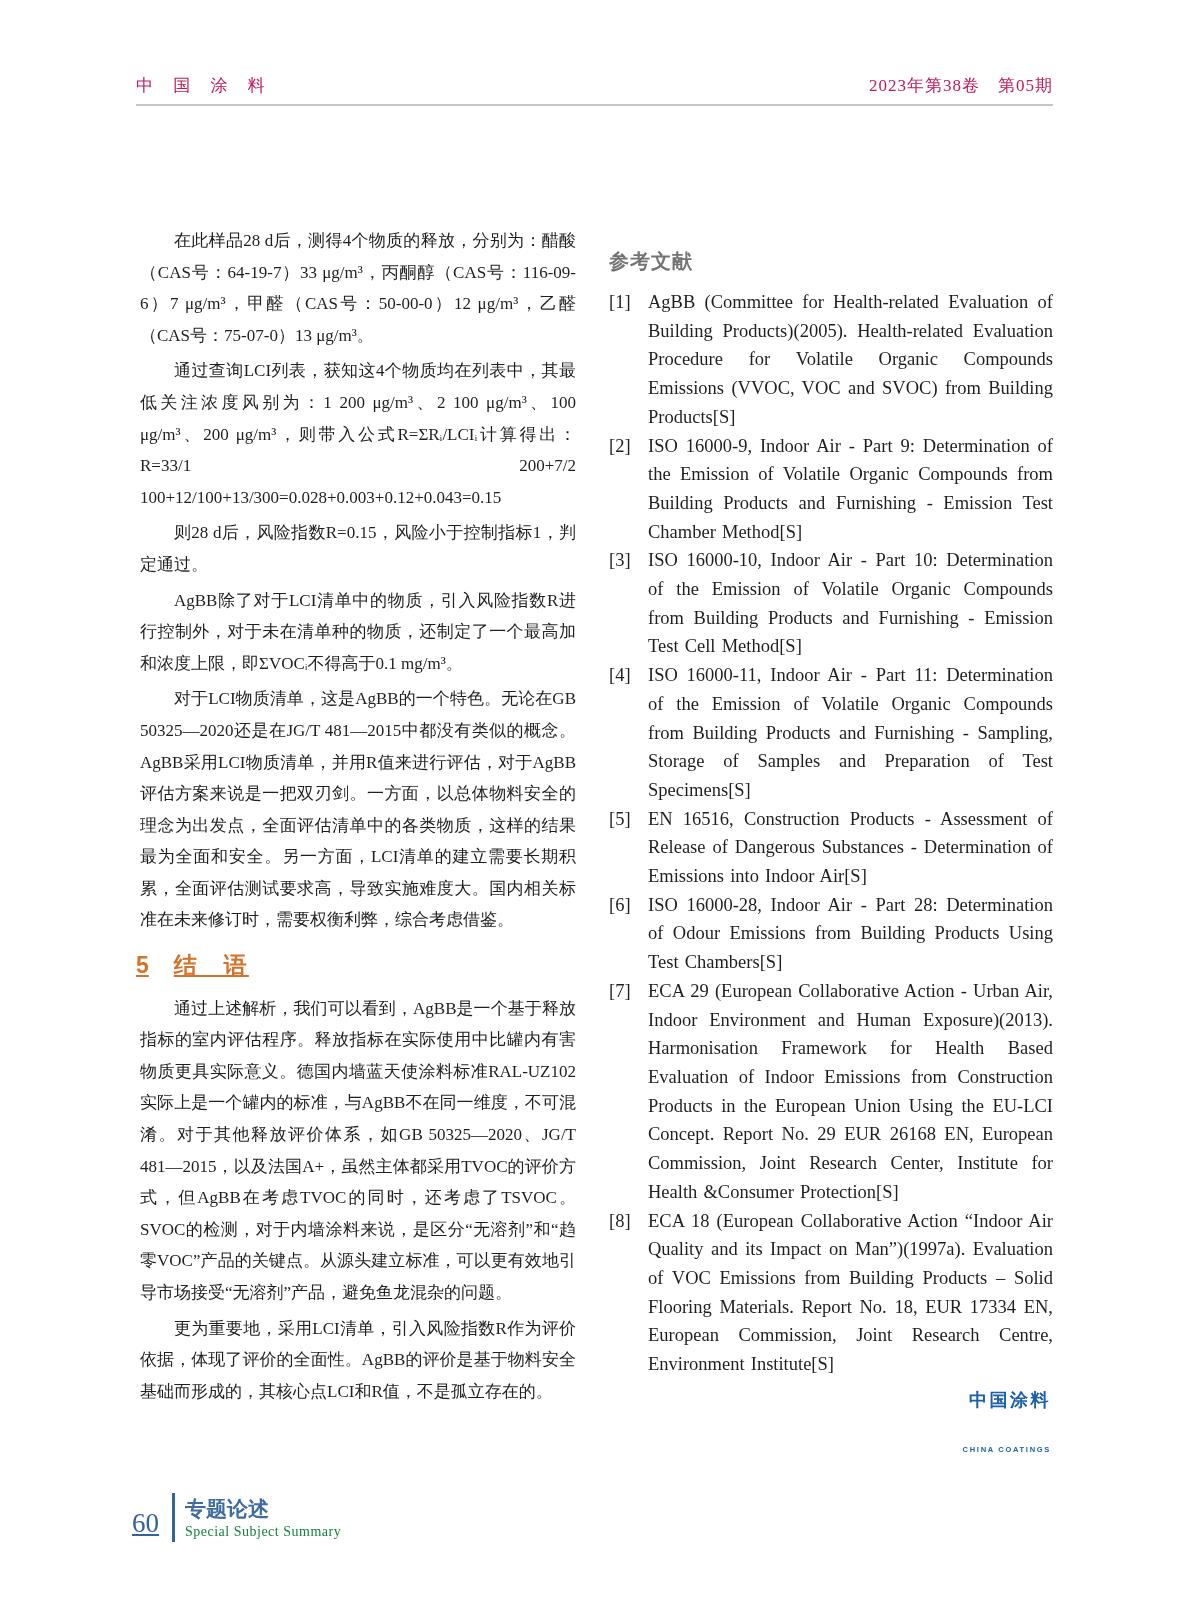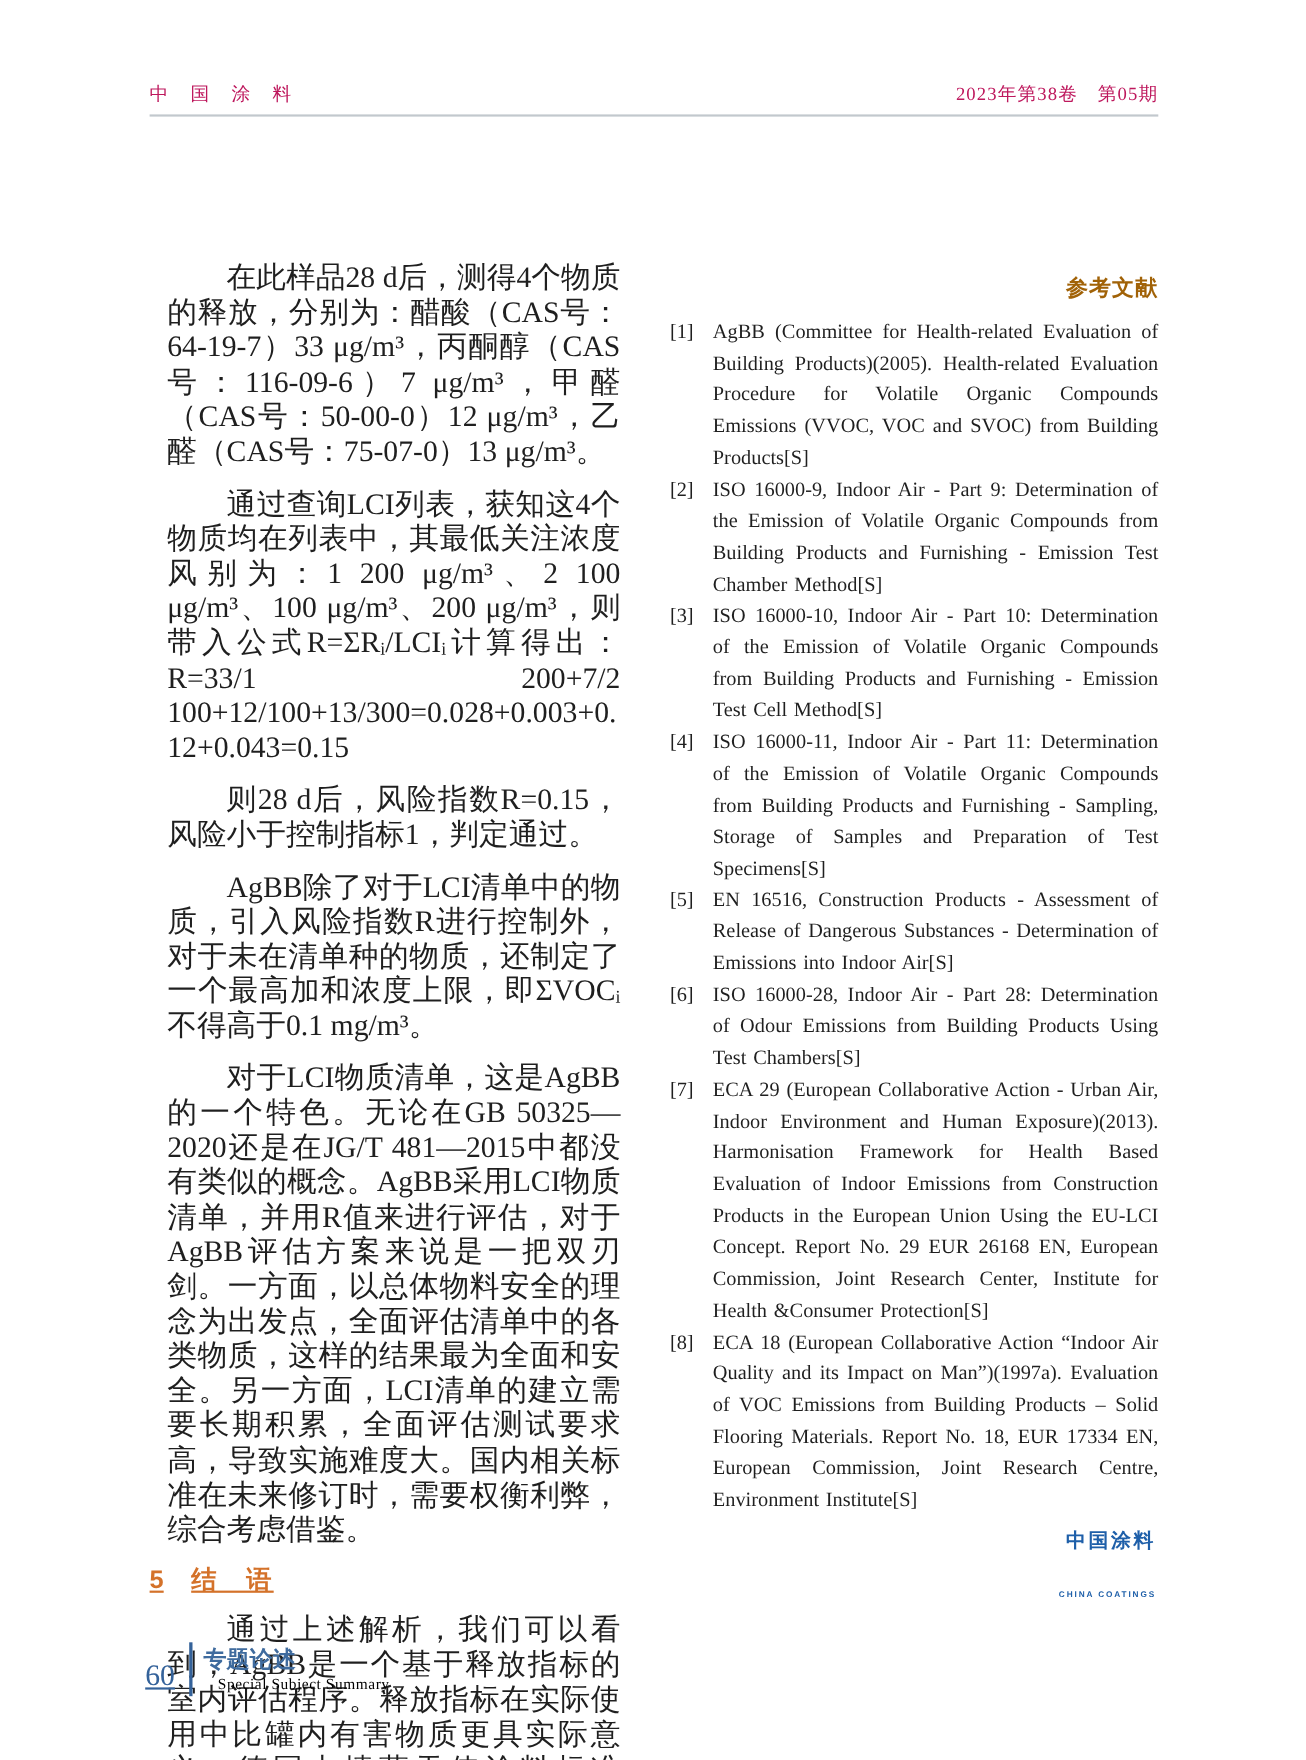--- a/index.html
+++ b/index.html
@@ -23,60 +23,60 @@
   .hdr .issue { letter-spacing:1px; }
 
   
   .content {
     position:absolute; left:136px; top:221px; width:917px;
     display:flex; gap:29px;
   }
   .col { width:444px; }
 
   p.cjk {
-    margin:16px; font-size:27px; line-height:31.6px;
+    margin:4px; font-size:17px; line-height:31.6px;
     text-align:justify; text-indent:2em;
     word-break:break-word;
   }
   p.cjk.noindent { text-indent:0; }
 
   .section-heading {
     margin:16px 0 13px 0;
     font-family:"Liberation Sans", sans-serif;
     font-weight:bold; font-size:23px; color:#d4722a;
     line-height:1.2;
     text-decoration:underline;
   }
   .section-heading .sh-title { margin-left:25px; letter-spacing:2px; }
 
   .refs-title {
-    margin:27px 0 13px 0; text-align:right;
+    margin:27px 0 13px 0; text-align:left;
     font-family:Liberation Serif, serif;
-    font-size:20px; font-weight:bold; color:#a16207; letter-spacing:1px;
+    font-size:20px; font-weight:bold; color:#737373; letter-spacing:1px;
   }
   .ref { display:flex; font-size:18.5px; line-height:28.7px; color:#1f1f1f; }
   .ref-label { width:39px; flex-shrink:0; }
   .ref-text { flex:1; text-align:justify; word-spacing:1.5px; }
 
   .logo {
     margin-top:12px; display:flex; flex-direction:column; align-items:flex-end;
     font-family:"Liberation Sans", sans-serif; color:#1e5fa9;
     padding-right:2px;
     gap:32px;
   }
   .logo-cn { font-size:18px; font-weight:bold; letter-spacing:2.5px; line-height:1.1; }
   .logo-en { font-size:7.5px; font-weight:bold; letter-spacing:1.7px; margin-top:2px; }
 
   
   .footer { position:absolute; left:132px; top:1493px; display:flex; align-items:flex-end; }
   .page-num { font-size:27px; color:#34629a; line-height:1; padding-bottom:5px;text-decoration:underline; }
   .footer-bar { width:3px; height:49px; background:#34629a; margin:0 10px 0 13px; }
   .footer-sec { display:flex; flex-direction:column; padding-bottom:2px; }
   .sec-cn { font-family:"Liberation Sans", sans-serif; font-weight:bold; font-size:21px; color:#3f6b9e; line-height:1.15; }
-  .sec-en { font-size:14px; color:#000000; margin-top:3px; letter-spacing:0.5px;margin-left:13px; }
+  .sec-en { font-size:14px; color:#15803d; margin-top:3px; letter-spacing:0.5px; }
 </style>
 </head>
 <body>
 
 <div class="page">
 
   <div class="hdr">
     <span class="journal">中 国 涂 料</span>
     <span class="issue">2023年第38卷　第05期</span>
   </div>

